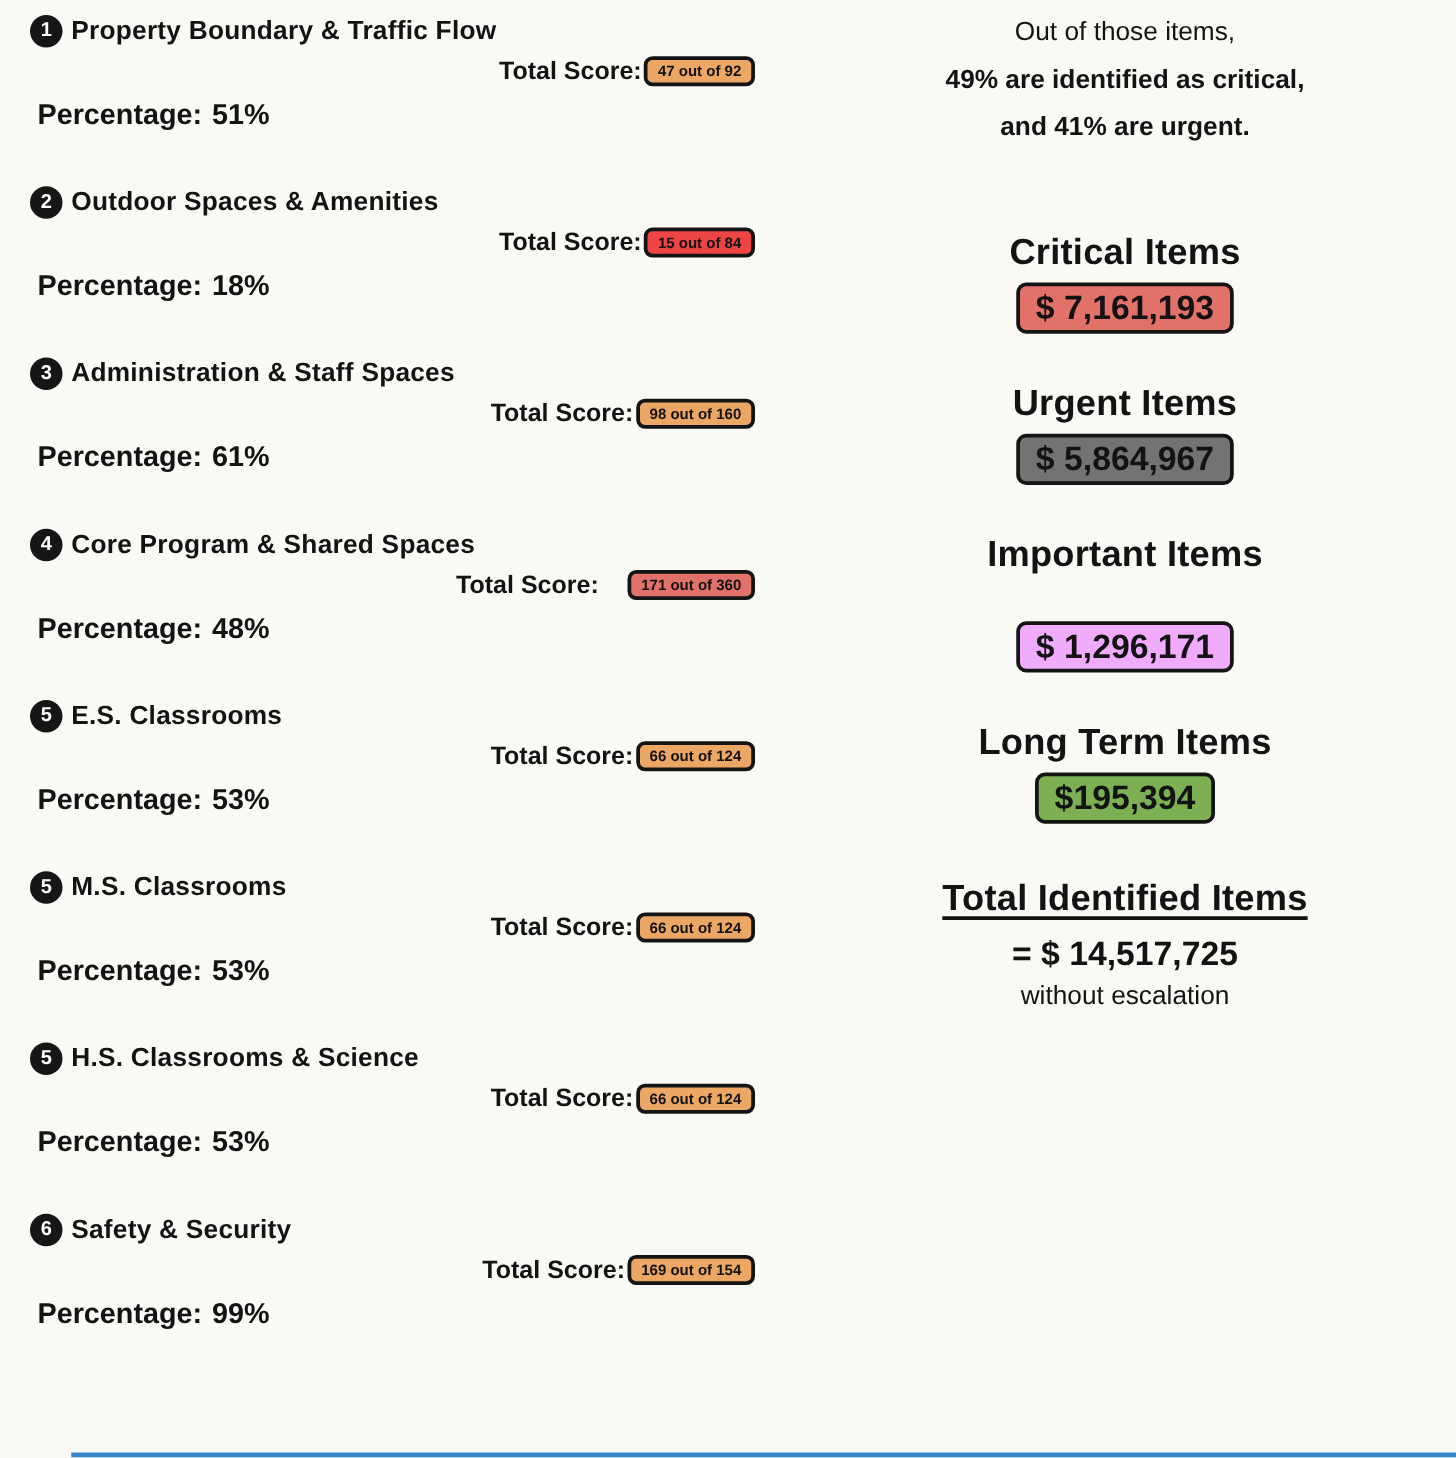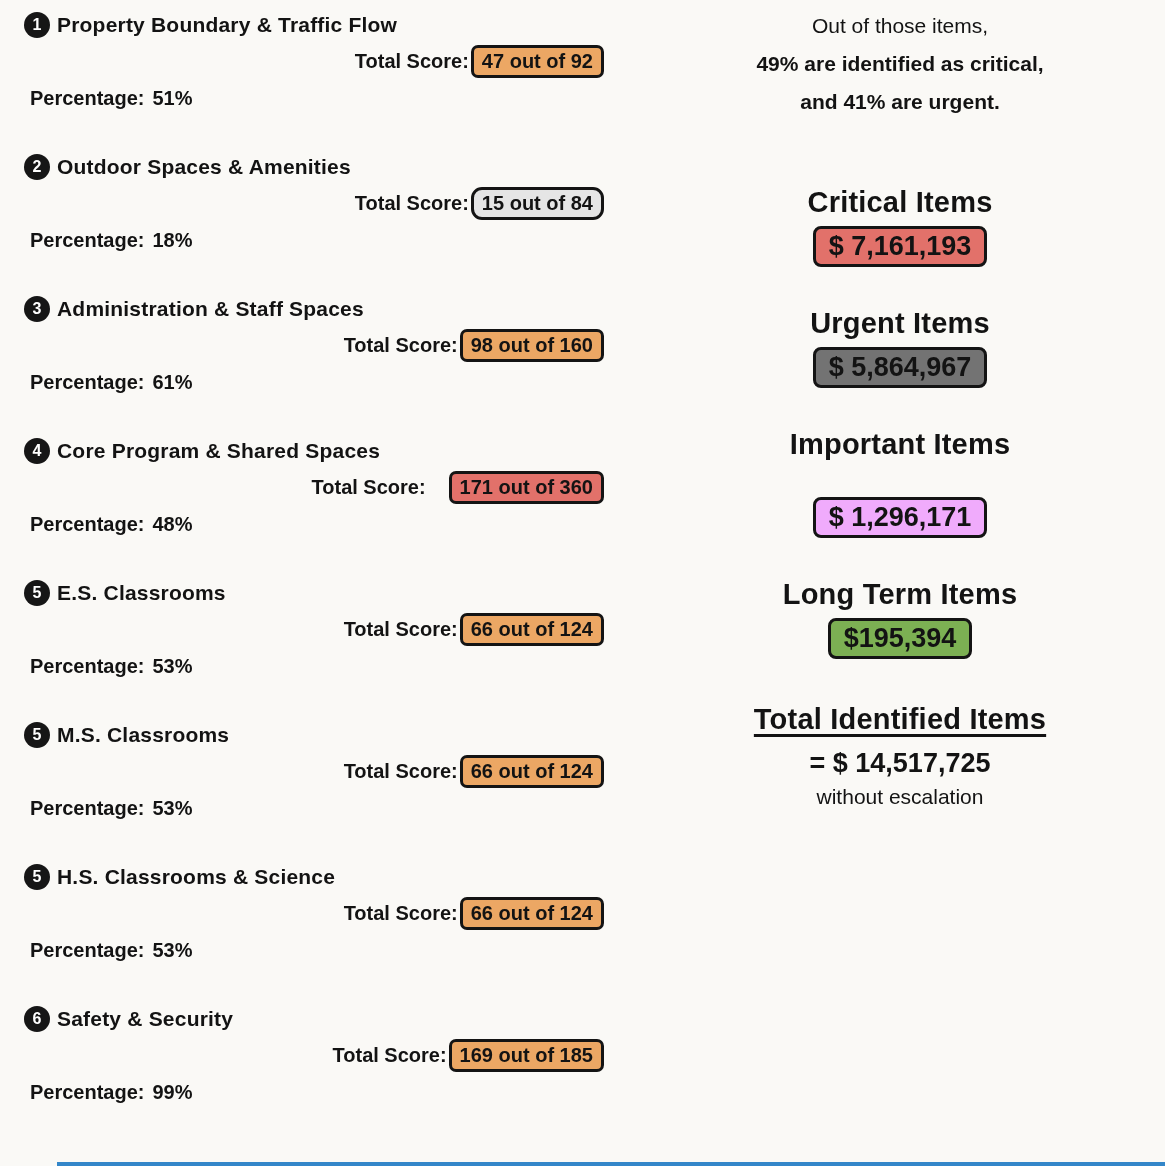--- a/index.html
+++ b/index.html
@@ -15,23 +15,23 @@
   .badge{
     width:26px;height:26px;border-radius:50%;background:#161616;color:#ffffff;
     display:flex;align-items:center;justify-content:center;
     font-weight:bold;font-size:16px;flex:0 0 auto;line-height:1;
   }
   .item-title{font-weight:bold;font-size:21px;letter-spacing:.2px;white-space:nowrap;}
   .score-line{margin-top:7px;margin-left:6px;display:flex;align-items:center;justify-content:flex-end;}
   .score-label{font-weight:bold;font-size:20px;white-space:nowrap;}
   .score-box{
     display:inline-block;border:3px solid #141414;border-radius:7px;
-    padding:2px 8px;font-weight:bold;font-size:20px;margin-left:2px;white-space:nowrap;
-  }
-  .pct-line{margin-top:9px;margin-left:6px;font-weight:bold;font-size:20px;}
+    padding:2px 8px;font-weight:bold;font-size:12px;margin-left:2px;white-space:nowrap;
+  }
+  .pct-line{margin-top:9px;margin-left:6px;font-weight:bold;font-size:23px;}
   .pct-label{margin-right:8px;}
   
   .summary-col{position:absolute;left:630px;top:14px;width:540px;text-align:center;}
   .intro-line1{font-size:21px;}
   .intro-line2,.intro-line3{font-size:21px;font-weight:bold;margin-top:14px;}
   .buckets{margin-top:72px;}
   .bucket{margin-top:40px;}
   .bucket:first-child{margin-top:0;}
   .bucket-title{font-weight:bold;font-size:29px;letter-spacing:.2px;}
   .amount-box{
@@ -66,21 +66,21 @@
     </div>
   </div>
 
   <div class="score-item">
     <div class="item-header">
       <span class="badge">2</span>
       <span class="item-title">Outdoor Spaces &amp; Amenities</span>
     </div>
     <div class="score-line">
       <span class="score-label">Total Score:</span>
-      <span class="score-box" style="background: #e5e5e5; border-radius: 11px;">15 out of 84</span>
+      <span class="score-box" style="background: #ef4444;">15 out of 84</span>
     </div>
     <div class="pct-line">
       <span class="pct-label">Percentage:</span><span>18%</span>
     </div>
   </div>
 
   <div class="score-item">
     <div class="item-header">
       <span class="badge">3</span>
       <span class="item-title">Administration &amp; Staff Spaces</span>
@@ -150,21 +150,21 @@
     </div>
   </div>
 
   <div class="score-item">
     <div class="item-header">
       <span class="badge">6</span>
       <span class="item-title">Safety &amp; Security</span>
     </div>
     <div class="score-line">
       <span class="score-label">Total Score:</span>
-      <span class="score-box" style="background: rgb(236, 167, 100);">169 out of 185</span>
+      <span class="score-box" style="background: rgb(236, 167, 100);">169 out of 154</span>
     </div>
     <div class="pct-line">
       <span class="pct-label">Percentage:</span><span>99%</span>
     </div>
   </div>
 </div>
 
 <div class="summary-col">
   <div class="intro">
     <div class="intro-line1">Out of those items,</div>

